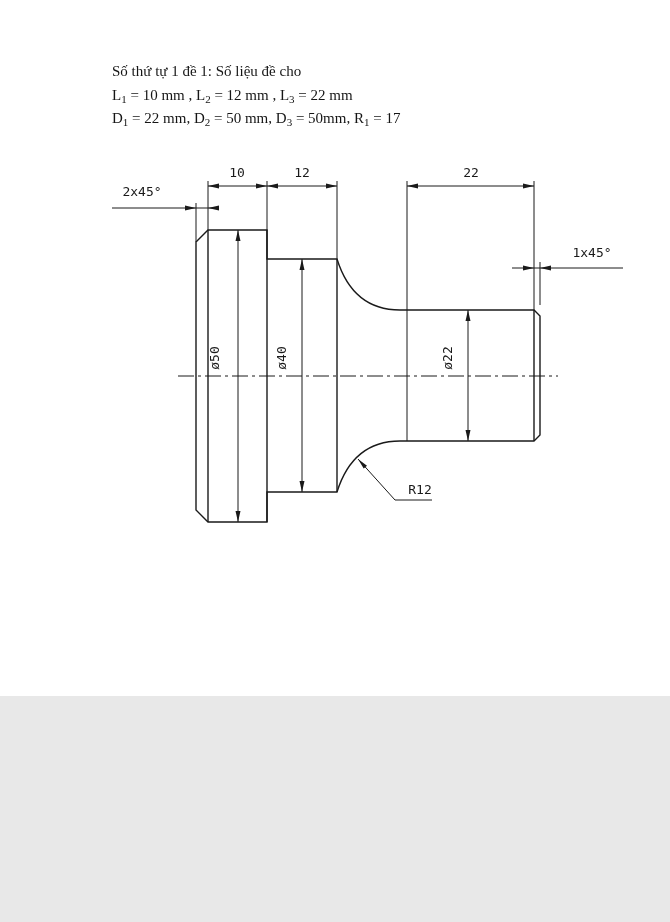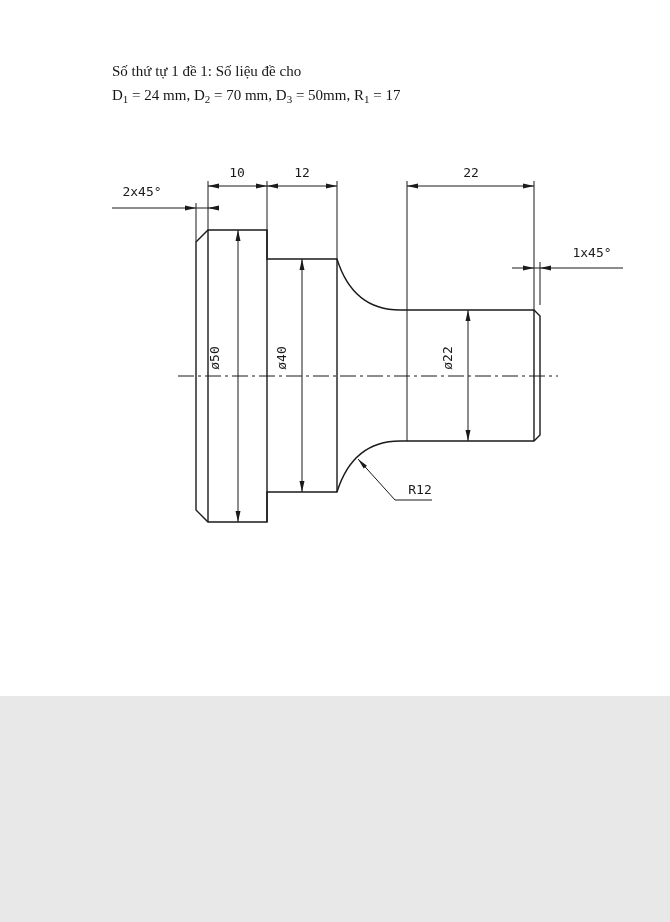--- a/index.html
+++ b/index.html
@@ -32,21 +32,22 @@
   .thin   { stroke:#1a1a1a; stroke-width:1;   fill:none; }
   .arrow  { fill:#1a1a1a; stroke:none; }
 </style>
 </head>
 <body>
 
 <div class="page">
 
   <div class="title-block">
     <div class="tline">Số thứ tự 1 đề 1: Số liệu đề cho</div>
-    <div class="tline"><span>D</span><sub>1</sub><span> = 24 mm, D</span><sub>2</sub><span> = 70 mm, D</span><sub>3</sub><span> = 50mm, R</span><sub>1</sub><span> = 17</span></div>
+    <div class="tline"><span>L</span><sub>1</sub><span> = 10 mm , L</span><sub>2</sub><span> = 12 mm , L</span><sub>3</sub><span> = 22 mm</span></div>
+    <div class="tline"><span>D</span><sub>1</sub><span> = 22 mm, D</span><sub>2</sub><span> = 50 mm, D</span><sub>3</sub><span> = 50mm, R</span><sub>1</sub><span> = 17</span></div>
   </div>
 
   <svg width="670" height="922" viewBox="0 0 670 922" style="position:absolute;left:0;top:0;">
 
     <g>
       <path class="part" d="M196,242 L208,230 L267,230 L267,259 L337,259
            Q353,310 400,310 L534,310 L540,316 L540,435 L534,441 L400,441
            Q353,441 337,492 L267,492 L267,522 L208,522 L196,510 Z"></path>
       <line class="part" x1="208" y1="230" x2="208" y2="522"></line>
       <line class="part" x1="267" y1="230" x2="267" y2="522"></line>

